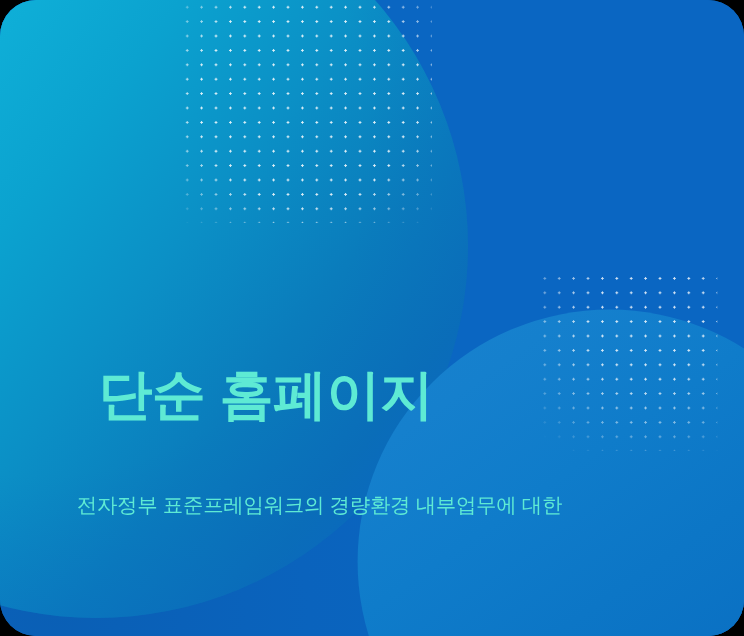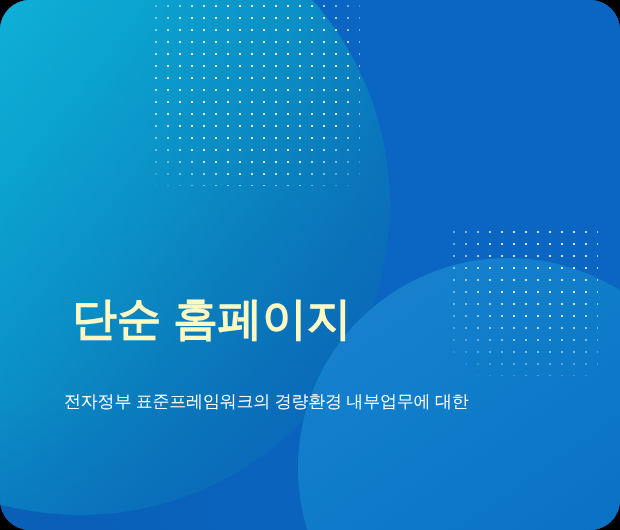--- a/index.html
+++ b/index.html
@@ -125,33 +125,33 @@
   
 
   .hero-copy {
     position: absolute;
     left: 64px;
     top: 286px;
     right: 40px;
   }
 
   .hero-title {
-    margin: 8px;
-    color: #fef9c3;
+    margin: 18px;
+    color: #5eead4;
     font-size: 45px;
     font-weight: 700;
     line-height: 1.12;
     letter-spacing: -0.5px;
     white-space: nowrap;
   }
 
   .hero-subtitle {
     margin: 0;
     padding-top: 36px;
-    color: #ffffff;
+    color: #5eead4;
     font-size: 17px;
     font-weight: 400;
     line-height: 28px;
     letter-spacing: -0.2px;
     max-width: 500px;
   }
   .hero-subtitle .sub-line {
     display: block;
     white-space: nowrap;
   }

